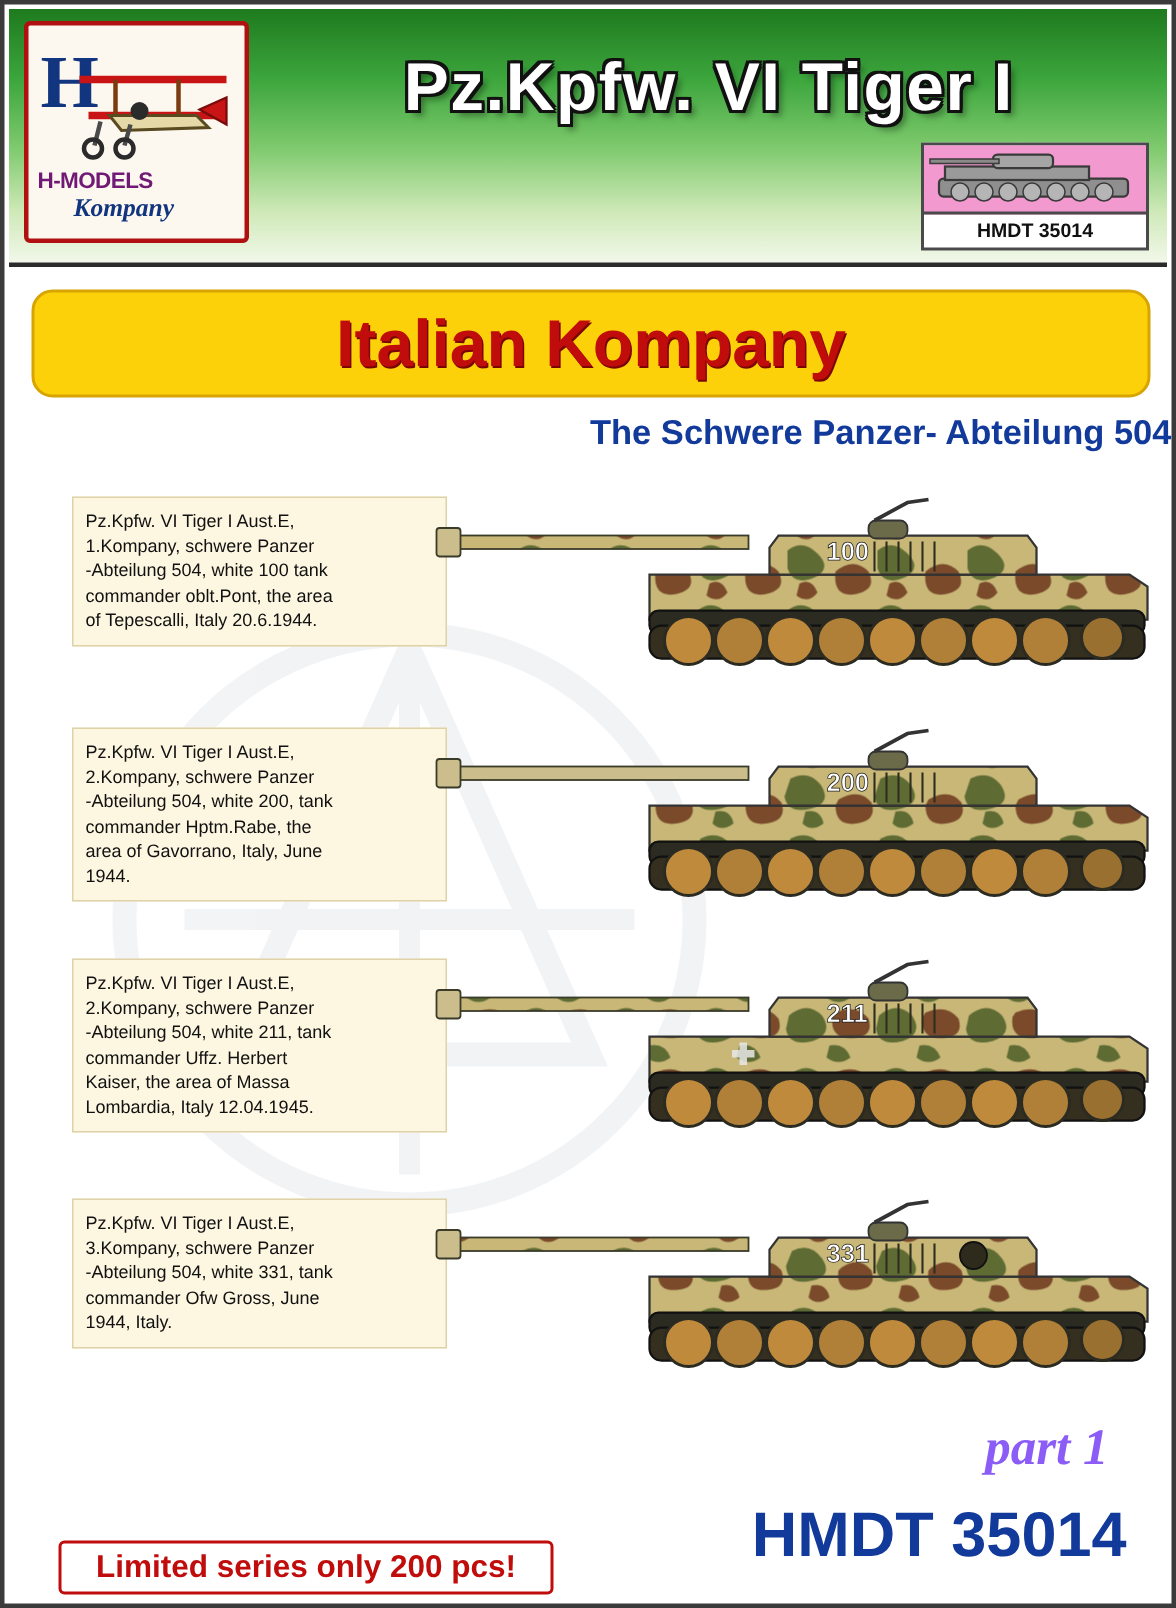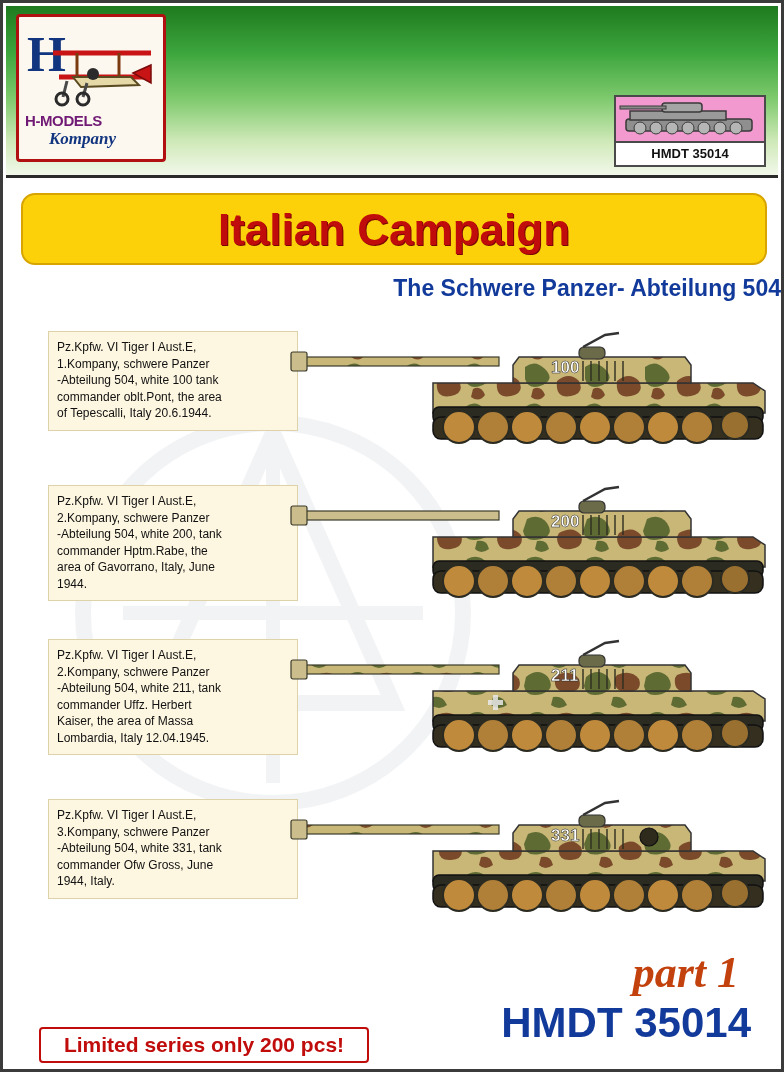--- a/index.html
+++ b/index.html
@@ -149,22 +149,22 @@
   }
   .tank-wrap { position: absolute; left: 280px; }
 
   
   .part-label {
     position: absolute;
     right: 42px; top: 944px;
     font-family: "Liberation Serif", serif;
     font-style: italic;
     font-weight: bold;
-    font-size: 44px;
-    color: #c2410c;
+    font-size: 34px;
+    color: #8b5cf6;
   }
   .product-code {
     position: absolute;
     right: 30px; top: 996px;
     font-family: "Liberation Sans", sans-serif;
     font-weight: bold;
     font-size: 42px;
     color: #123a9b;
   }
   .limited {
@@ -199,20 +199,21 @@
         <circle cx="46" cy="47" r="6" fill="#2b2b2b"></circle>
         <path d="M86 46 L104 38 L104 56 Z" fill="#c81414" stroke="#7a0b0b" stroke-width="1.5"></path>
         <path d="M20 54 L16 70 M40 56 L36 70" stroke="#4a4a4a" stroke-width="3"></path>
         <circle cx="15" cy="72" r="6" fill="none" stroke="#2b2b2b" stroke-width="3"></circle>
         <circle cx="36" cy="72" r="6" fill="none" stroke="#2b2b2b" stroke-width="3"></circle>
       </svg>
       <div class="logo-brand">H-MODELS</div>
       <div class="logo-sub">Kompany</div>
     </div>
 
+    <div class="main-title">Pz.Kpfw. VI Tiger I</div>
 
     <div class="code-box">
       <div class="code-art">
         <svg width="148" height="44" viewBox="0 0 148 44">
           <rect x="10" y="22" width="126" height="12" rx="3" fill="#8f8f8f" stroke="#3a3a3a" stroke-width="1.5"></rect>
           <rect x="14" y="14" width="96" height="9" fill="#9a9a9a" stroke="#3a3a3a" stroke-width="1.5"></rect>
           <rect x="46" y="6" width="40" height="9" rx="3" fill="#a5a5a5" stroke="#3a3a3a" stroke-width="1.5"></rect>
           <rect x="4" y="9" width="46" height="3" fill="#8a8a8a" stroke="#3a3a3a" stroke-width="1"></rect>
           <g fill="#b5b5b5" stroke="#3a3a3a" stroke-width="1">
             <circle cx="24" cy="31" r="6"></circle>
@@ -223,21 +224,21 @@
               <circle cx="104" cy="31" r="6"></circle>
             <circle cx="120" cy="31" r="6"></circle>
           </g>
         </svg>
       </div>
       <div class="code-label">HMDT 35014</div>
     </div>
   </div>
 
   <div class="banner">
-    <div class="banner-text">Italian Campaign</div>
+    <div class="banner-text">Italian Kompany</div>
   </div>
   <div class="subtitle">The Schwere Panzer- Abteilung 504</div>
 
   <svg class="watermark" viewBox="0 0 420 420">
     <circle cx="210" cy="210" r="190" fill="none" stroke="#9aa6b4" stroke-width="16"></circle>
     <path d="M210 30 L330 300 L90 300 Z" fill="none" stroke="#9aa6b4" stroke-width="16"></path>
     <path d="M60 210 L360 210" stroke="#9aa6b4" stroke-width="14"></path>
     <path d="M210 40 L210 380" stroke="#9aa6b4" stroke-width="14"></path>
   </svg>
 

